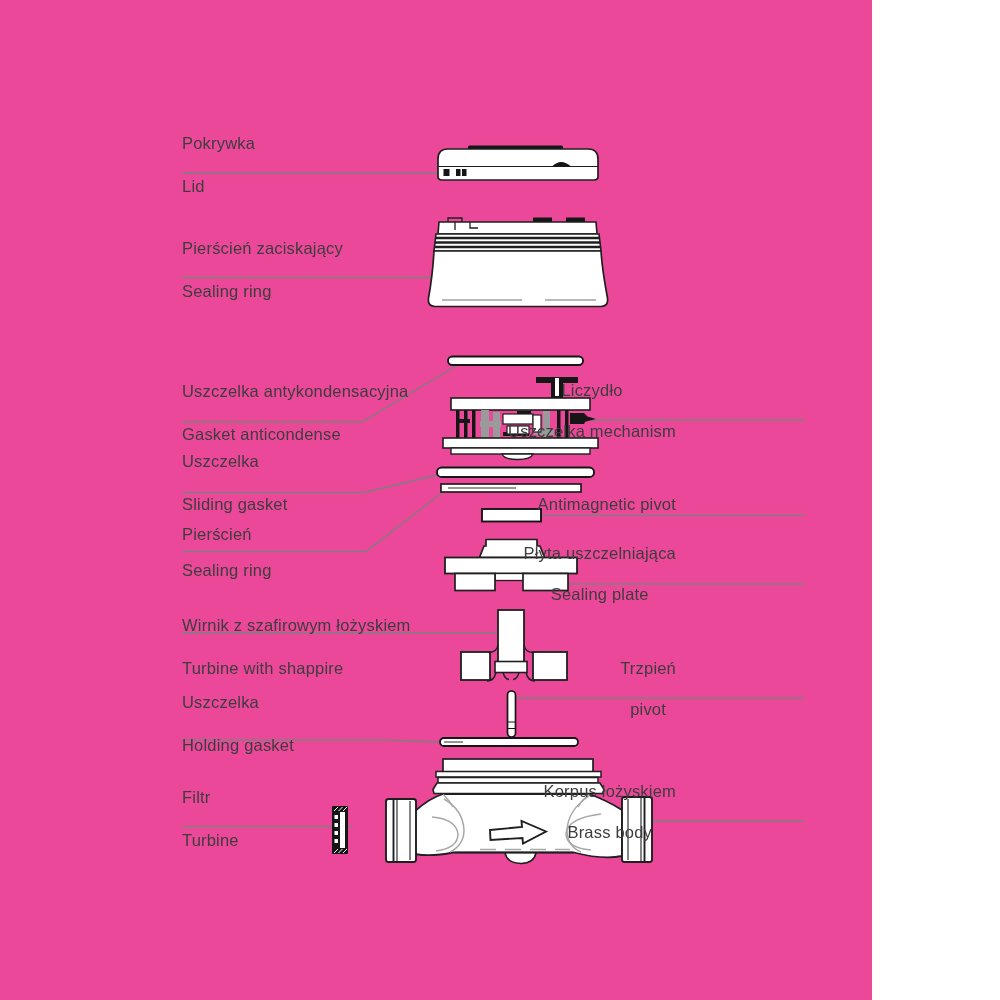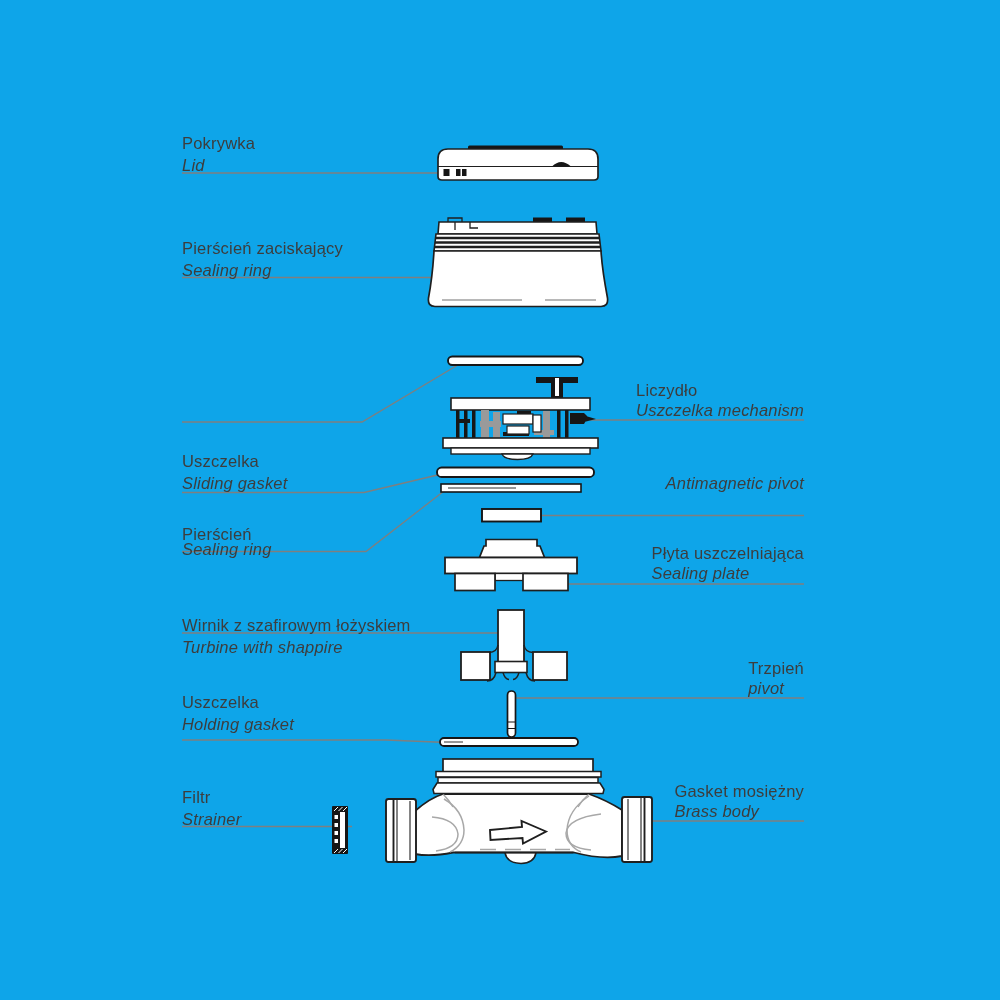--- a/index.html
+++ b/index.html
@@ -1,33 +1,33 @@
 <!DOCTYPE html>
 <html><head>
 <meta charset="utf-8">
 <style>
   html,body{margin:0;padding:0;background:#ffffff;}
   .canvas{
     position:relative;
-    width:1000px;height:1000px;
-    background:#0ea5e9;
+    width:872px;height:1000px;
+    background:#ec4899;
     font-family:"Liberation Sans", sans-serif;
     overflow:hidden;
   }
   svg.diagram{position:absolute;left:0;top:0;}
   .label{
     position:absolute;
     font-size:16.5px;
     line-height:22px;
     color:#3d3d3d;
     white-space:nowrap;
     letter-spacing:0.2px;
   }
-  .label .en{font-style:italic;}
-  .label.right{text-align:left;}
+  .label .en{margin-top:21px;}
+  .label.right{text-align:center;}
   .label.tight{line-height:15px;}
   .label.lh20{line-height:20px;}
 </style>
 </head>
 <body>
 
 <div class="canvas">
 
   <svg class="diagram" width="1000" height="1000" viewBox="0 0 1000 1000">
 
@@ -193,20 +193,24 @@
   <div class="label" style="left:182px;top:132px">
     <div class="pl">Pokrywka</div>
     <div class="en">Lid</div>
   </div>
 
   <div class="label" style="left:182px;top:237px">
     <div class="pl">Pierścień zaciskający</div>
     <div class="en">Sealing ring</div>
   </div>
 
+  <div class="label" style="left:182px;top:380px">
+    <div class="pl">Uszczelka antykondensacyjna</div>
+    <div class="en">Gasket anticondense</div>
+  </div>
 
   <div class="label right lh20" style="right:196px;top:380px">
     <div class="pl">Liczydło</div>
     <div class="en">Uszczelka mechanism</div>
   </div>
 
   <div class="label" style="left:182px;top:450px">
     <div class="pl">Uszczelka</div>
     <div class="en">Sliding gasket</div>
   </div>
@@ -235,21 +239,21 @@
     <div class="en">pivot</div>
   </div>
 
   <div class="label" style="left:182px;top:691px">
     <div class="pl">Uszczelka</div>
     <div class="en">Holding gasket</div>
   </div>
 
   <div class="label" style="left:182px;top:786px">
     <div class="pl">Filtr</div>
-    <div class="en">Strainer</div>
+    <div class="en">Turbine</div>
   </div>
 
   <div class="label right lh20" style="right:196px;top:781px">
-    <div class="pl">Gasket mosiężny</div>
+    <div class="pl">Korpus łożyskiem</div>
     <div class="en">Brass body</div>
   </div>
 
 </div>
 
 </body></html>

